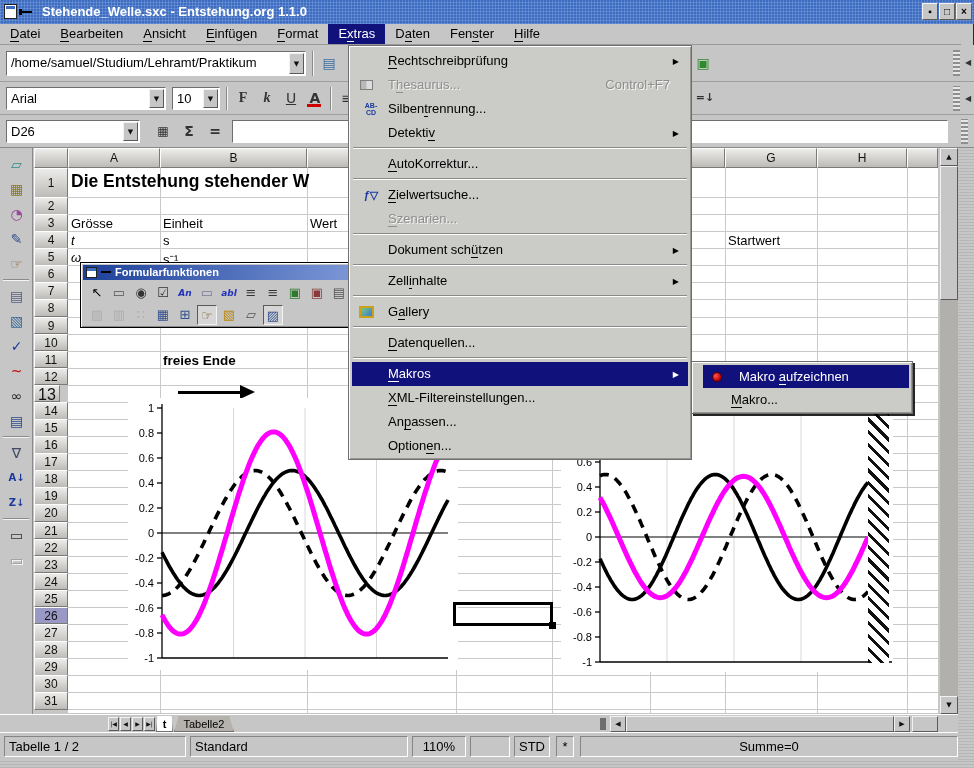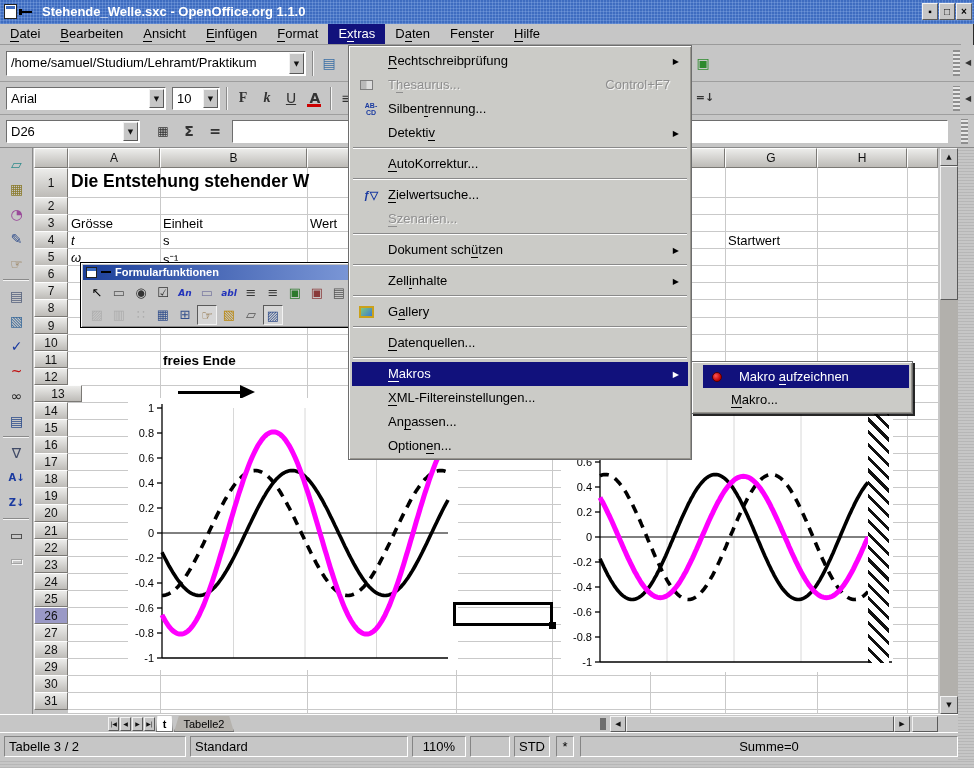--- a/index.html
+++ b/index.html
@@ -114,21 +114,21 @@
 <div id="win">
   <div class="titlebar">
     <span class="tb-icon">
       <span class="tb-doc">
           <i></i>
         </span>
       <span class="tb-pin">
           <i></i>
         </span>
     </span>
-    <span class="tb-title">Stehende_Welle.sxc - OpenOffice.org 1.1.0</span>
+    <span class="tb-title">Stehende_Welle.sxc - Entstehung.org 1.1.0</span>
     <span class="tb-btn" style="left:922px">▪</span>
     <span class="tb-btn" style="left:939px">□</span>
     <span class="tb-btn" style="left:956px">×</span>
   </div>
   <div id="menubar"><span class="mitem"><span></span><span class="key">D</span><span>atei</span></span><span class="mitem"><span></span><span class="key">B</span><span>earbeiten</span></span><span class="mitem"><span></span><span class="key">A</span><span>nsicht</span></span><span class="mitem"><span></span><span class="key">E</span><span>infügen</span></span><span class="mitem"><span></span><span class="key">F</span><span>ormat</span></span><span class="mitem active"><span>E</span><span class="key">x</span><span>tras</span></span><span class="mitem"><span>D</span><span class="key">a</span><span>ten</span></span><span class="mitem"><span>Fen</span><span class="key">s</span><span>ter</span></span><span class="mitem"><span></span><span class="key">H</span><span>ilfe</span></span></div>
   <div id="funcbar" class="bar">
       <div class="combo" style="left: 6px; top: 6px; width: 300px; height: 25px;">
         <span class="combo-text">/home/samuel/Studium/Lehramt/Praktikum</span>
         <span class="combo-btn" style="line-height: 21px;">▼</span>
       </div>
@@ -210,21 +210,21 @@
     <div class="hdr" style="left: 34px; top: 214.08px; width: 34px; height: 17.58px; line-height: 17.08px; font-size: 12px;">3</div>
     <div class="hdr" style="left: 34px; top: 231.16px; width: 34px; height: 17.58px; line-height: 17.08px; font-size: 12px;">4</div>
     <div class="hdr" style="left: 34px; top: 248.24px; width: 34px; height: 17.58px; line-height: 17.08px; font-size: 12px;">5</div>
     <div class="hdr" style="left: 34px; top: 265.32px; width: 34px; height: 17.58px; line-height: 17.08px; font-size: 12px;">6</div>
     <div class="hdr" style="left: 34px; top: 282.4px; width: 34px; height: 17.58px; line-height: 17.08px; font-size: 12px;">7</div>
     <div class="hdr" style="left: 34px; top: 299.48px; width: 34px; height: 17.58px; line-height: 17.08px; font-size: 12px;">8</div>
     <div class="hdr" style="left: 34px; top: 316.56px; width: 34px; height: 17.58px; line-height: 17.08px; font-size: 12px;">9</div>
     <div class="hdr" style="left: 34px; top: 333.64px; width: 34px; height: 17.58px; line-height: 17.08px; font-size: 12px;">10</div>
     <div class="hdr" style="left: 34px; top: 350.72px; width: 34px; height: 17.58px; line-height: 17.08px; font-size: 12px;">11</div>
     <div class="hdr" style="left: 34px; top: 367.8px; width: 34px; height: 17.58px; line-height: 17.08px; font-size: 12px;">12</div>
-    <div class="hdr" style="left: 34px; top: 384.88px; width: 48px; height: 17.58px; line-height: 17.08px; font-size: 12px;">13</div>
+    <div class="hdr" style="left: 34px; top: 384.88px; width: 26px; height: 17.58px; line-height: 17.08px; font-size: 16px;">13</div>
     <div class="hdr" style="left: 34px; top: 401.96px; width: 34px; height: 17.58px; line-height: 17.08px; font-size: 12px;">14</div>
     <div class="hdr" style="left: 34px; top: 419.04px; width: 34px; height: 17.58px; line-height: 17.08px; font-size: 12px;">15</div>
     <div class="hdr" style="left: 34px; top: 436.12px; width: 34px; height: 17.58px; line-height: 17.08px; font-size: 12px;">16</div>
     <div class="hdr" style="left: 34px; top: 453.2px; width: 34px; height: 17.58px; line-height: 17.08px; font-size: 12px;">17</div>
     <div class="hdr" style="left: 34px; top: 470.28px; width: 34px; height: 17.58px; line-height: 17.08px; font-size: 12px;">18</div>
     <div class="hdr" style="left: 34px; top: 487.36px; width: 34px; height: 17.58px; line-height: 17.08px; font-size: 12px;">19</div>
     <div class="hdr" style="left: 34px; top: 504.44px; width: 34px; height: 17.58px; line-height: 17.08px; font-size: 12px;">20</div>
     <div class="hdr" style="left: 34px; top: 521.52px; width: 34px; height: 17.58px; line-height: 17.08px; font-size: 12px;">21</div>
     <div class="hdr" style="left: 34px; top: 538.6px; width: 34px; height: 17.58px; line-height: 17.08px; font-size: 12px;">22</div>
     <div class="hdr" style="left: 34px; top: 555.68px; width: 34px; height: 17.58px; line-height: 17.08px; font-size: 12px;">23</div>
@@ -398,21 +398,21 @@
       <div class="sbtn" style="left: 144px; top: 2px; width: 11px; height: 14px; line-height: 12px; font-size: 6px;">▶|</div>
       <div class="tab" style="left: 156px; width: 17px; background: rgb(255, 255, 255); font-weight: bold;">t</div>
       <div class="tab" style="left: 174px; width: 60px; background: rgb(181, 178, 173); font-weight: normal;">Tabelle2</div>
       <div style="position: absolute; left: 600px; top: 3px; width: 6px; height: 12px; background: rgb(110, 110, 110);"></div>
       <div class="sbtn" style="left: 610px; top: 1px; width: 16px; height: 16px; line-height: 14px;">◀</div>
       <div class="sthumb" style="left: 626px; top: 1px; width: 268px; height: 16px;"></div>
       <div class="sbtn" style="left: 894px; top: 1px; width: 16px; height: 16px; line-height: 14px;">▶</div>
       <div class="sthumb" style="left: 912px; top: 1px; width: 26px; height: 16px;"></div>
     </div>
     <div id="statusbar">
-      <div class="sfield" style="left: 4px; width: 182px; text-align: left;">Tabelle 3 / 2</div>
+      <div class="sfield" style="left: 4px; width: 182px; text-align: left;">Tabelle 1 / 2</div>
       <div class="sfield" style="left: 190px; width: 218px; text-align: left;">Standard</div>
       <div class="sfield" style="left: 412px; width: 54px; text-align: center;">110%</div>
       <div class="sfield" style="left: 470px; width: 40px; text-align: center;"></div>
       <div class="sfield" style="left: 514px; width: 36px; text-align: right;">STD</div>
       <div class="sfield" style="left: 556px; width: 18px; text-align: center;">*</div>
       <div class="sfield" style="left: 580px; width: 378px; text-align: center;">Summe=0</div>
     </div>
     <div class="menu" style="left: 348px; top: 45px; width: 344px; height: 415px;">
       <div class="mrow" style="top: 3px;"><span class="lbl"><span></span><span class="key">R</span><span>echtschreibprüfung</span></span><span class="arr">▶</span></div>
       <div class="mrow dis" style="top: 27px;"><span class="ic-book"></span><span class="lbl"><span>T</span><span class="key">h</span><span>esaurus...</span></span><span class="sc">Control+F7</span></div>

